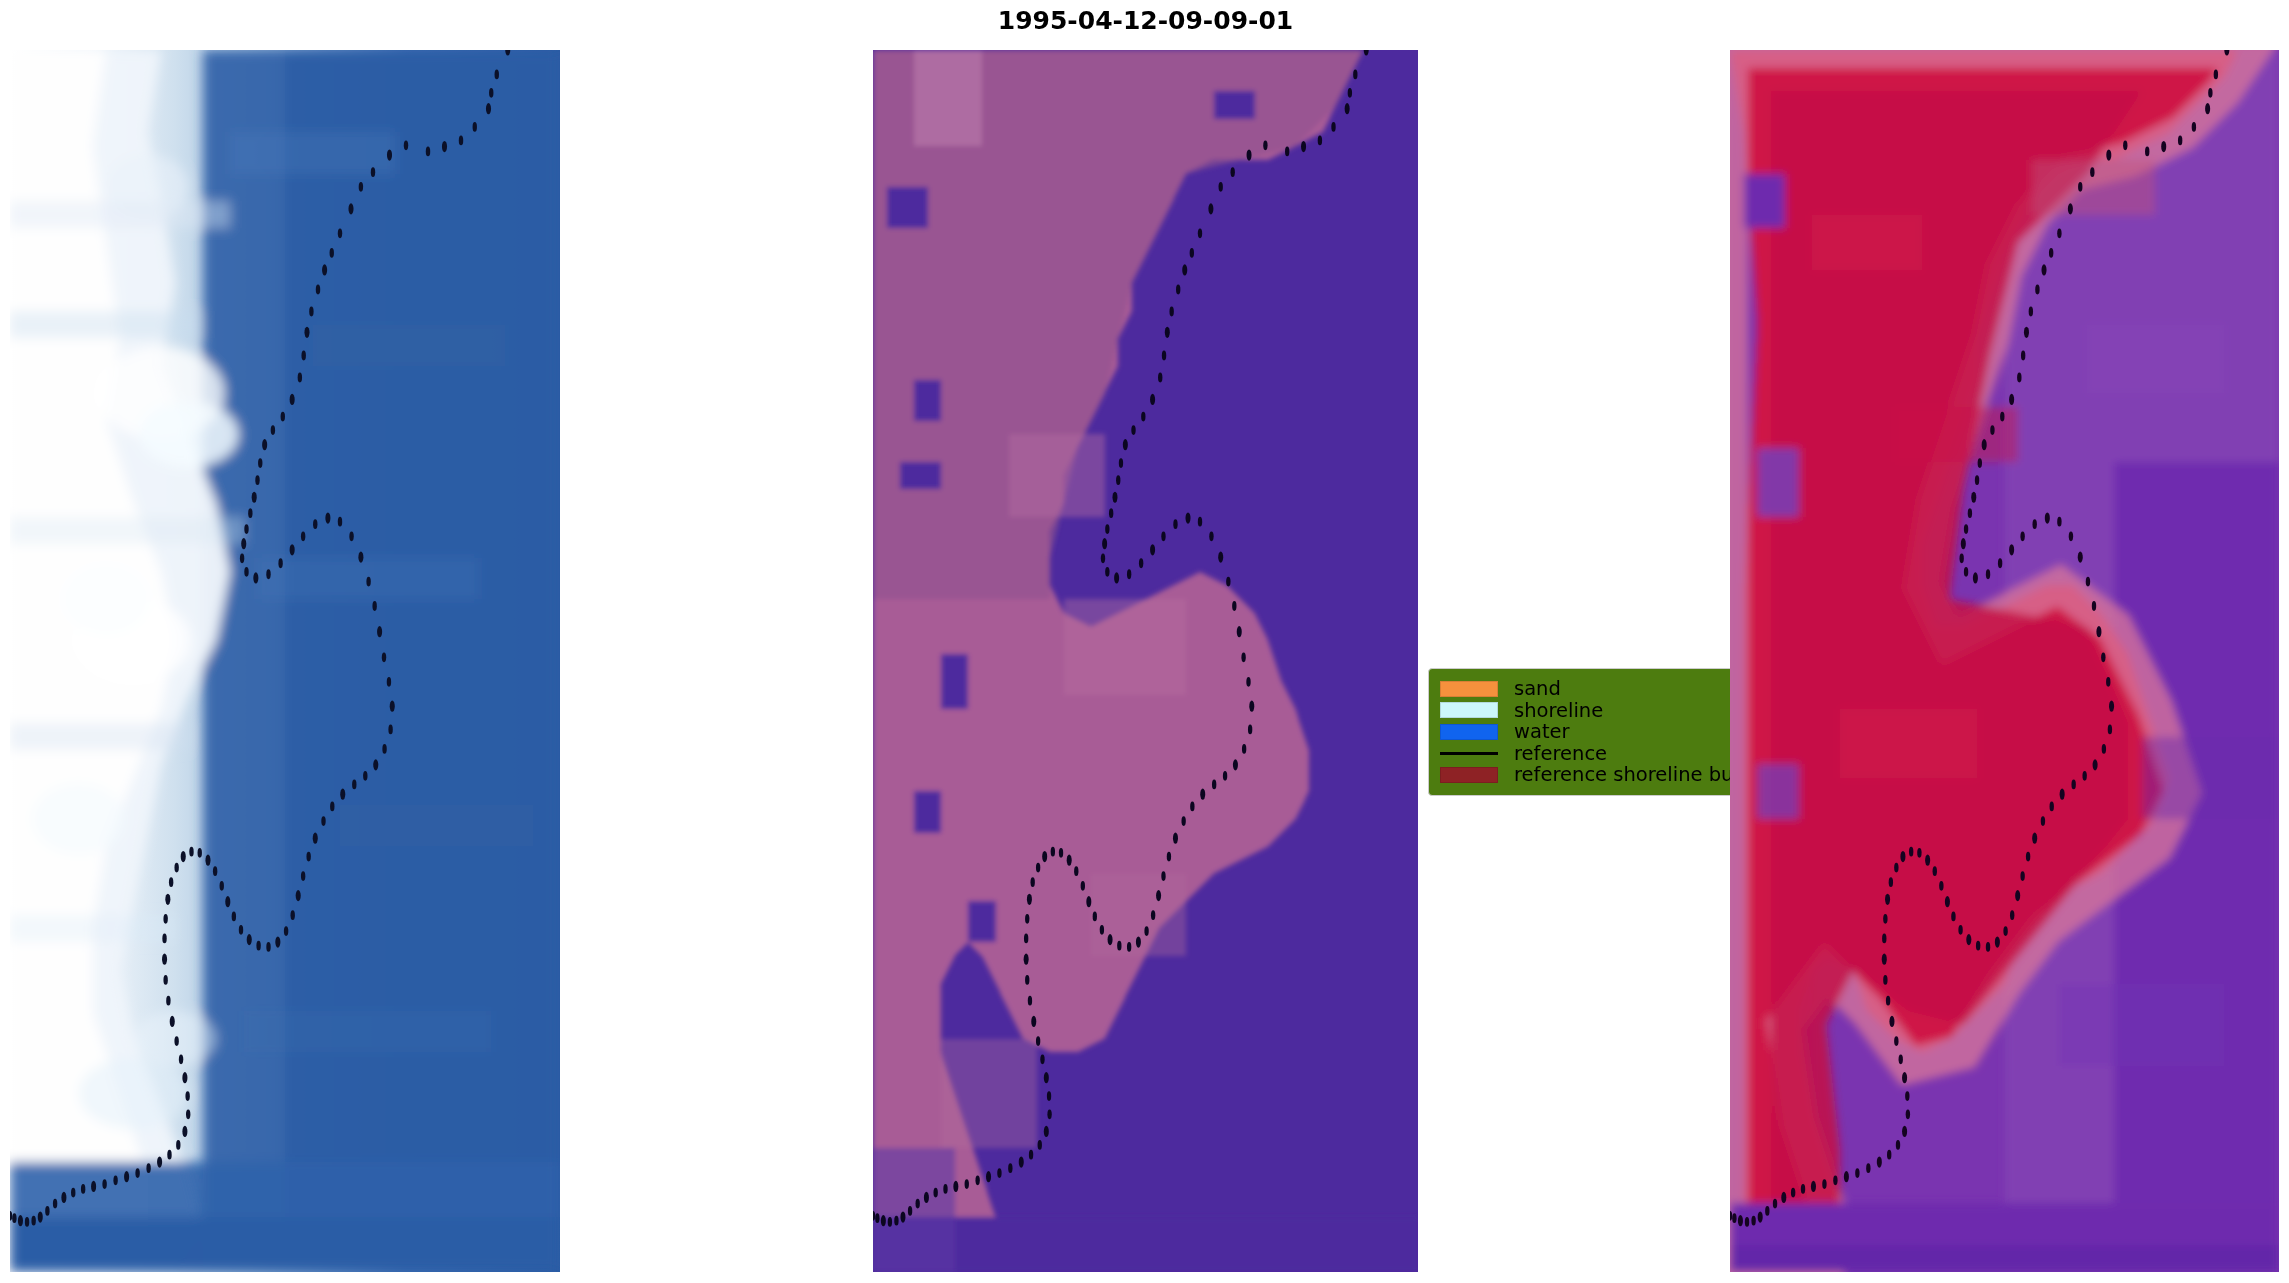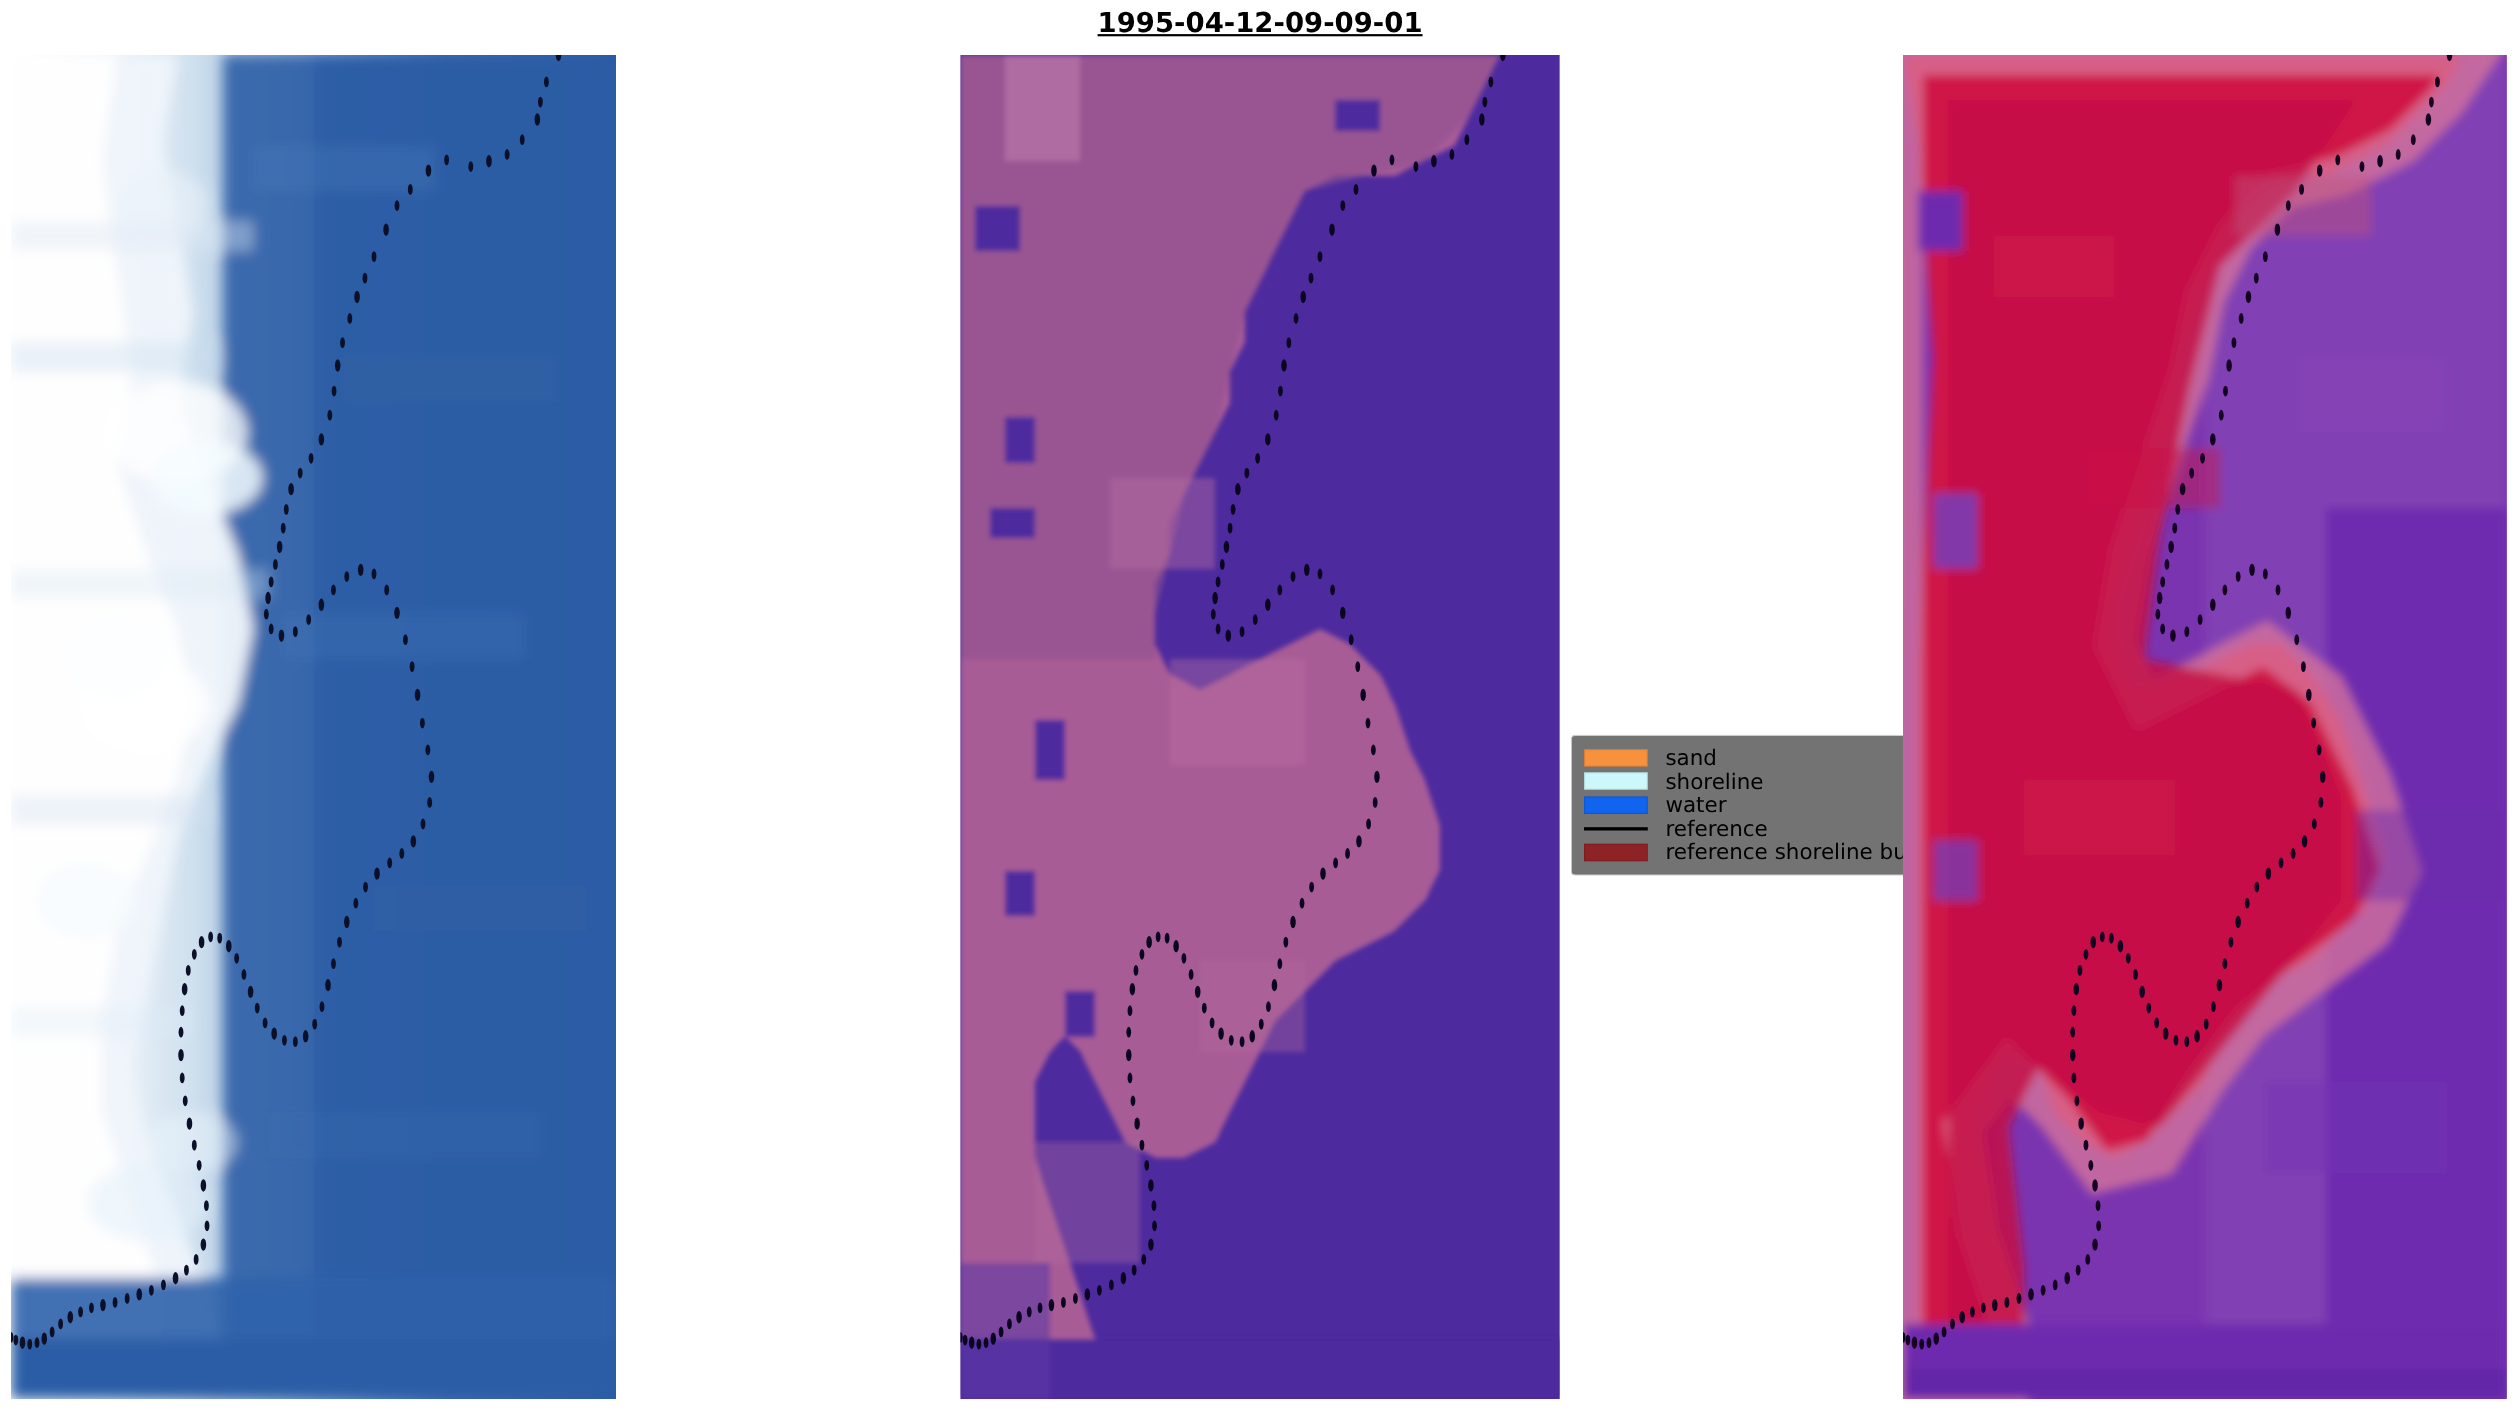--- a/index.html
+++ b/index.html
@@ -11,29 +11,29 @@
   .panel .raster{position:absolute;inset:0;width:100%;height:100%;display:block;}
   .panel .overlay{position:absolute;inset:0;width:100%;height:100%;display:block;}
 
   .ptitle{position:absolute;text-align:center;font-weight:bold;
           font-size:25px;color:#000000;line-height:1;white-space:nowrap;}
 
   
   #panel-sar   {left:10px;  top:50px; width:550px; height:1222px;}
   #title-sar   {left:10px;  top:8px;  width:550px;}
   #panel-rgb   {left:873px; top:50px; width:545px; height:1222px;}
-  #title-rgb   {left:873px; top:8px;  width:545px;text-decoration:underline;}
+  #title-rgb   {left:873px; top:8px;  width:545px;}
   #panel-l5    {left:1730px;top:50px; width:549px; height:1222px;}
   #title-l5    {left:1730px;top:8px;  width:549px;}
 
   
   .legend-clip{position:absolute;left:1428px;top:668px;width:302px;height:156px;
                overflow:hidden;pointer-events:none;}
   .legend{position:absolute;left:0;top:0;width:430px;
-          background:#737373;border:1px solid #cccccc;border-radius:4px;
+          background:#4d7c0f;border:1px solid #cccccc;border-radius:4px;
           box-shadow:0 0 0 0 rgba(0,0,0,0);
           padding:9px 11px 9px 11px;box-sizing:border-box;}
   .lrow{display:flex;align-items:center;height:21px;margin:0 0 0.5px 0;}
   .lkey{width:58px;height:16px;flex:0 0 58px;margin-right:16px;
         box-sizing:border-box;}
   .lkey.patch{border:1px solid rgba(0,0,0,0.12);}
   .lkey.line{height:0;border-top:3px solid #000000;}
   .llabel{font-size:19.5px;color:#000000;line-height:19px;white-space:nowrap;}
 </style>
 </head>

